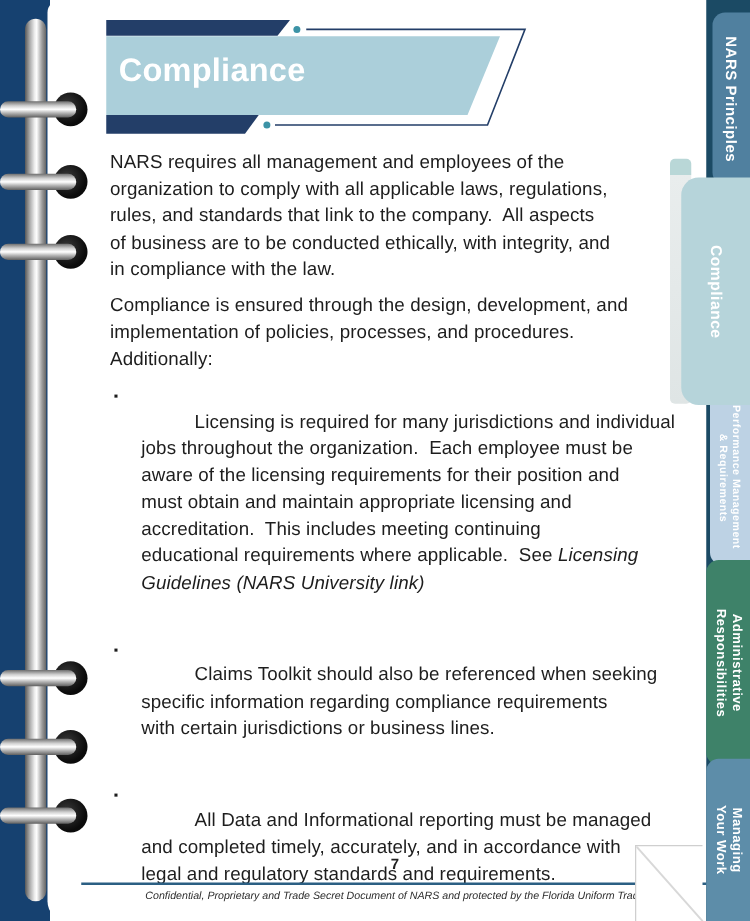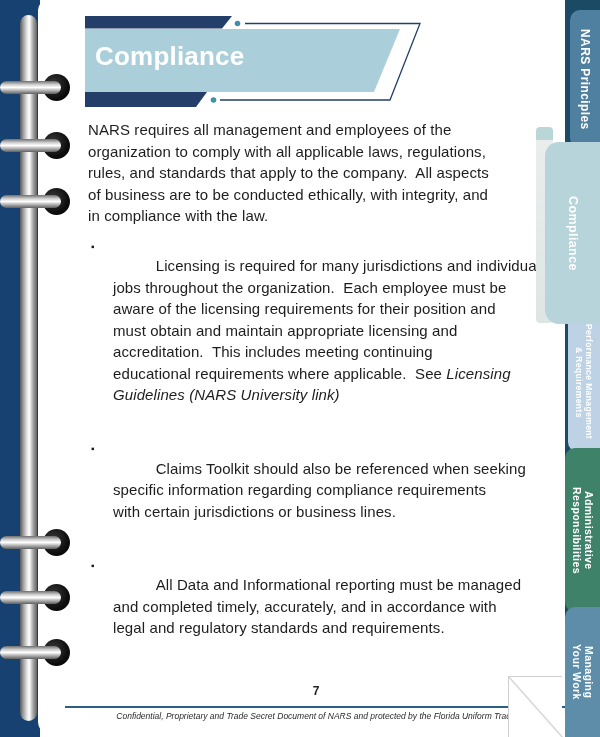--- a/index.html
+++ b/index.html
@@ -90,23 +90,26 @@
       <circle cx="152.5" cy="9.5" r="2.8" fill="#3c93a6"></circle>
       <polygon points="0,15 315,15 289,78 0,78" fill="#abcfda"></polygon>
       <polygon points="0,78 122,78 111,93 0,93" fill="#233e68"></polygon>
       <circle cx="128.5" cy="86" r="2.8" fill="#3c93a6"></circle>
     </svg>
     <h1 class="page-title">Compliance</h1>
 
     <div class="body-text">
       <p>NARS requires all management and employees of the
 organization to comply with all applicable laws, regulations,
-rules, and standards that apply to the company.  All aspects
+rules, and standards that link to the company.  All aspects
 of business are to be conducted ethically, with integrity, and
 in compliance with the law.</p>
+      <p>Compliance is ensured through the design, development, and
+implementation of policies, processes, and procedures.
+Additionally:</p>
       <ul class="bullet-list">
         <li class="bullet-item">
           <span class="bullet-marker">▪</span><span>Licensing is required for many jurisdictions and individual
 jobs throughout the organization.  Each employee must be
 aware of the licensing requirements for their position and
 must obtain and maintain appropriate licensing and
 accreditation.  This includes meeting continuing
 educational requirements where applicable.  See </span><i>Licensing
 Guidelines (NARS University link)</i>
         </li>

